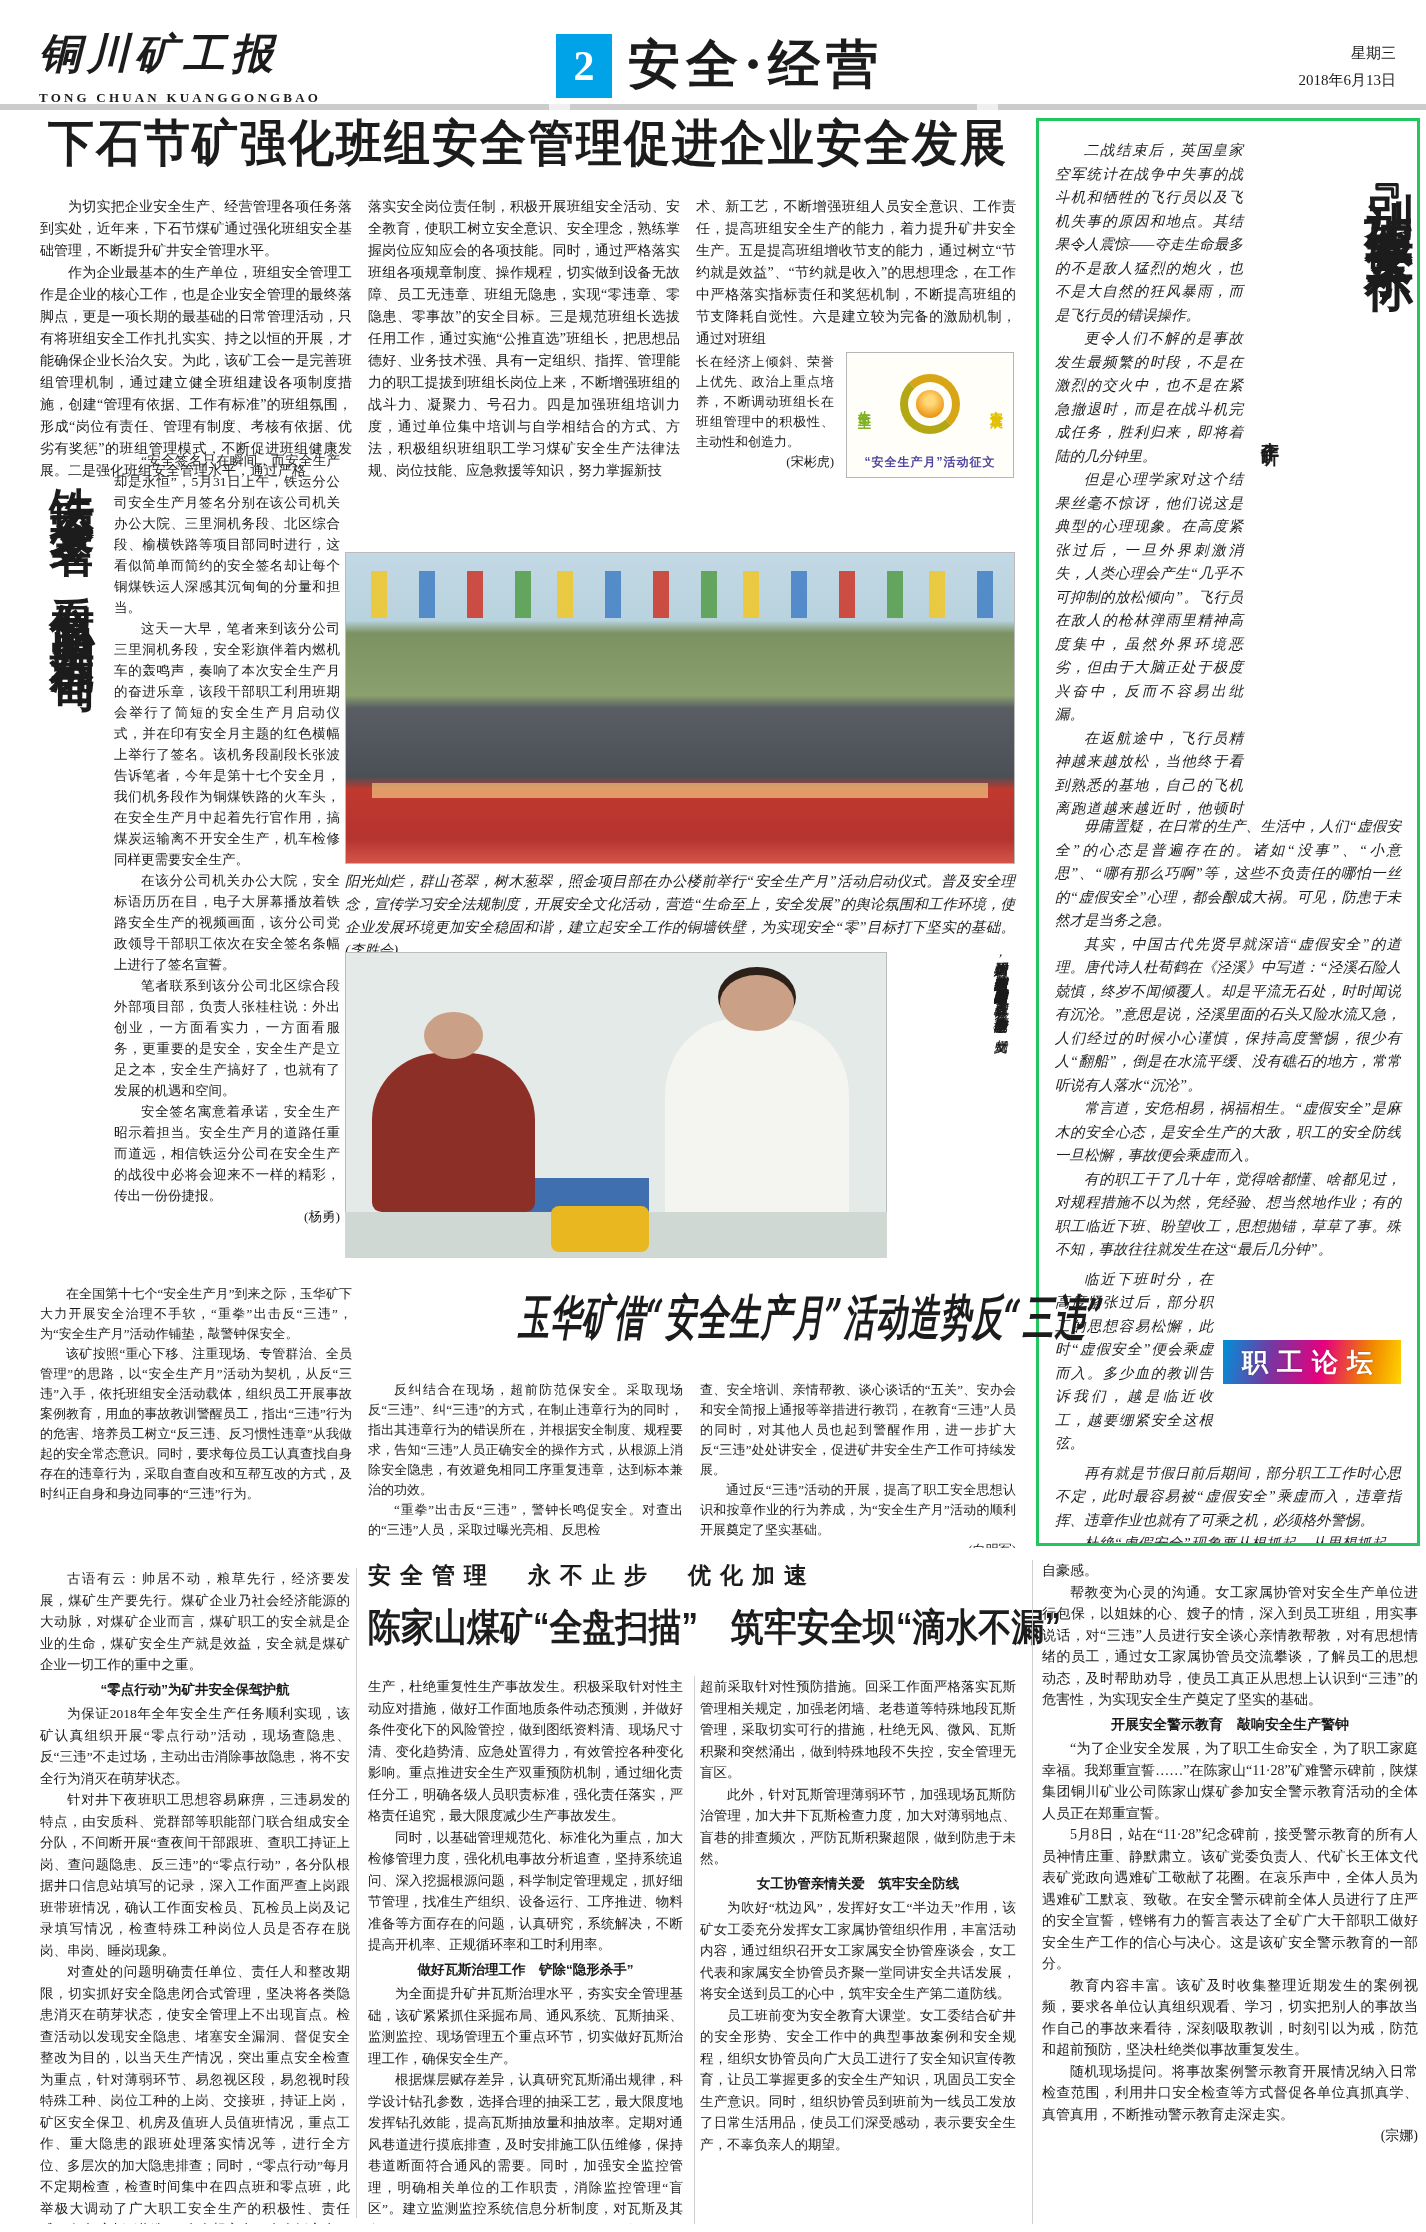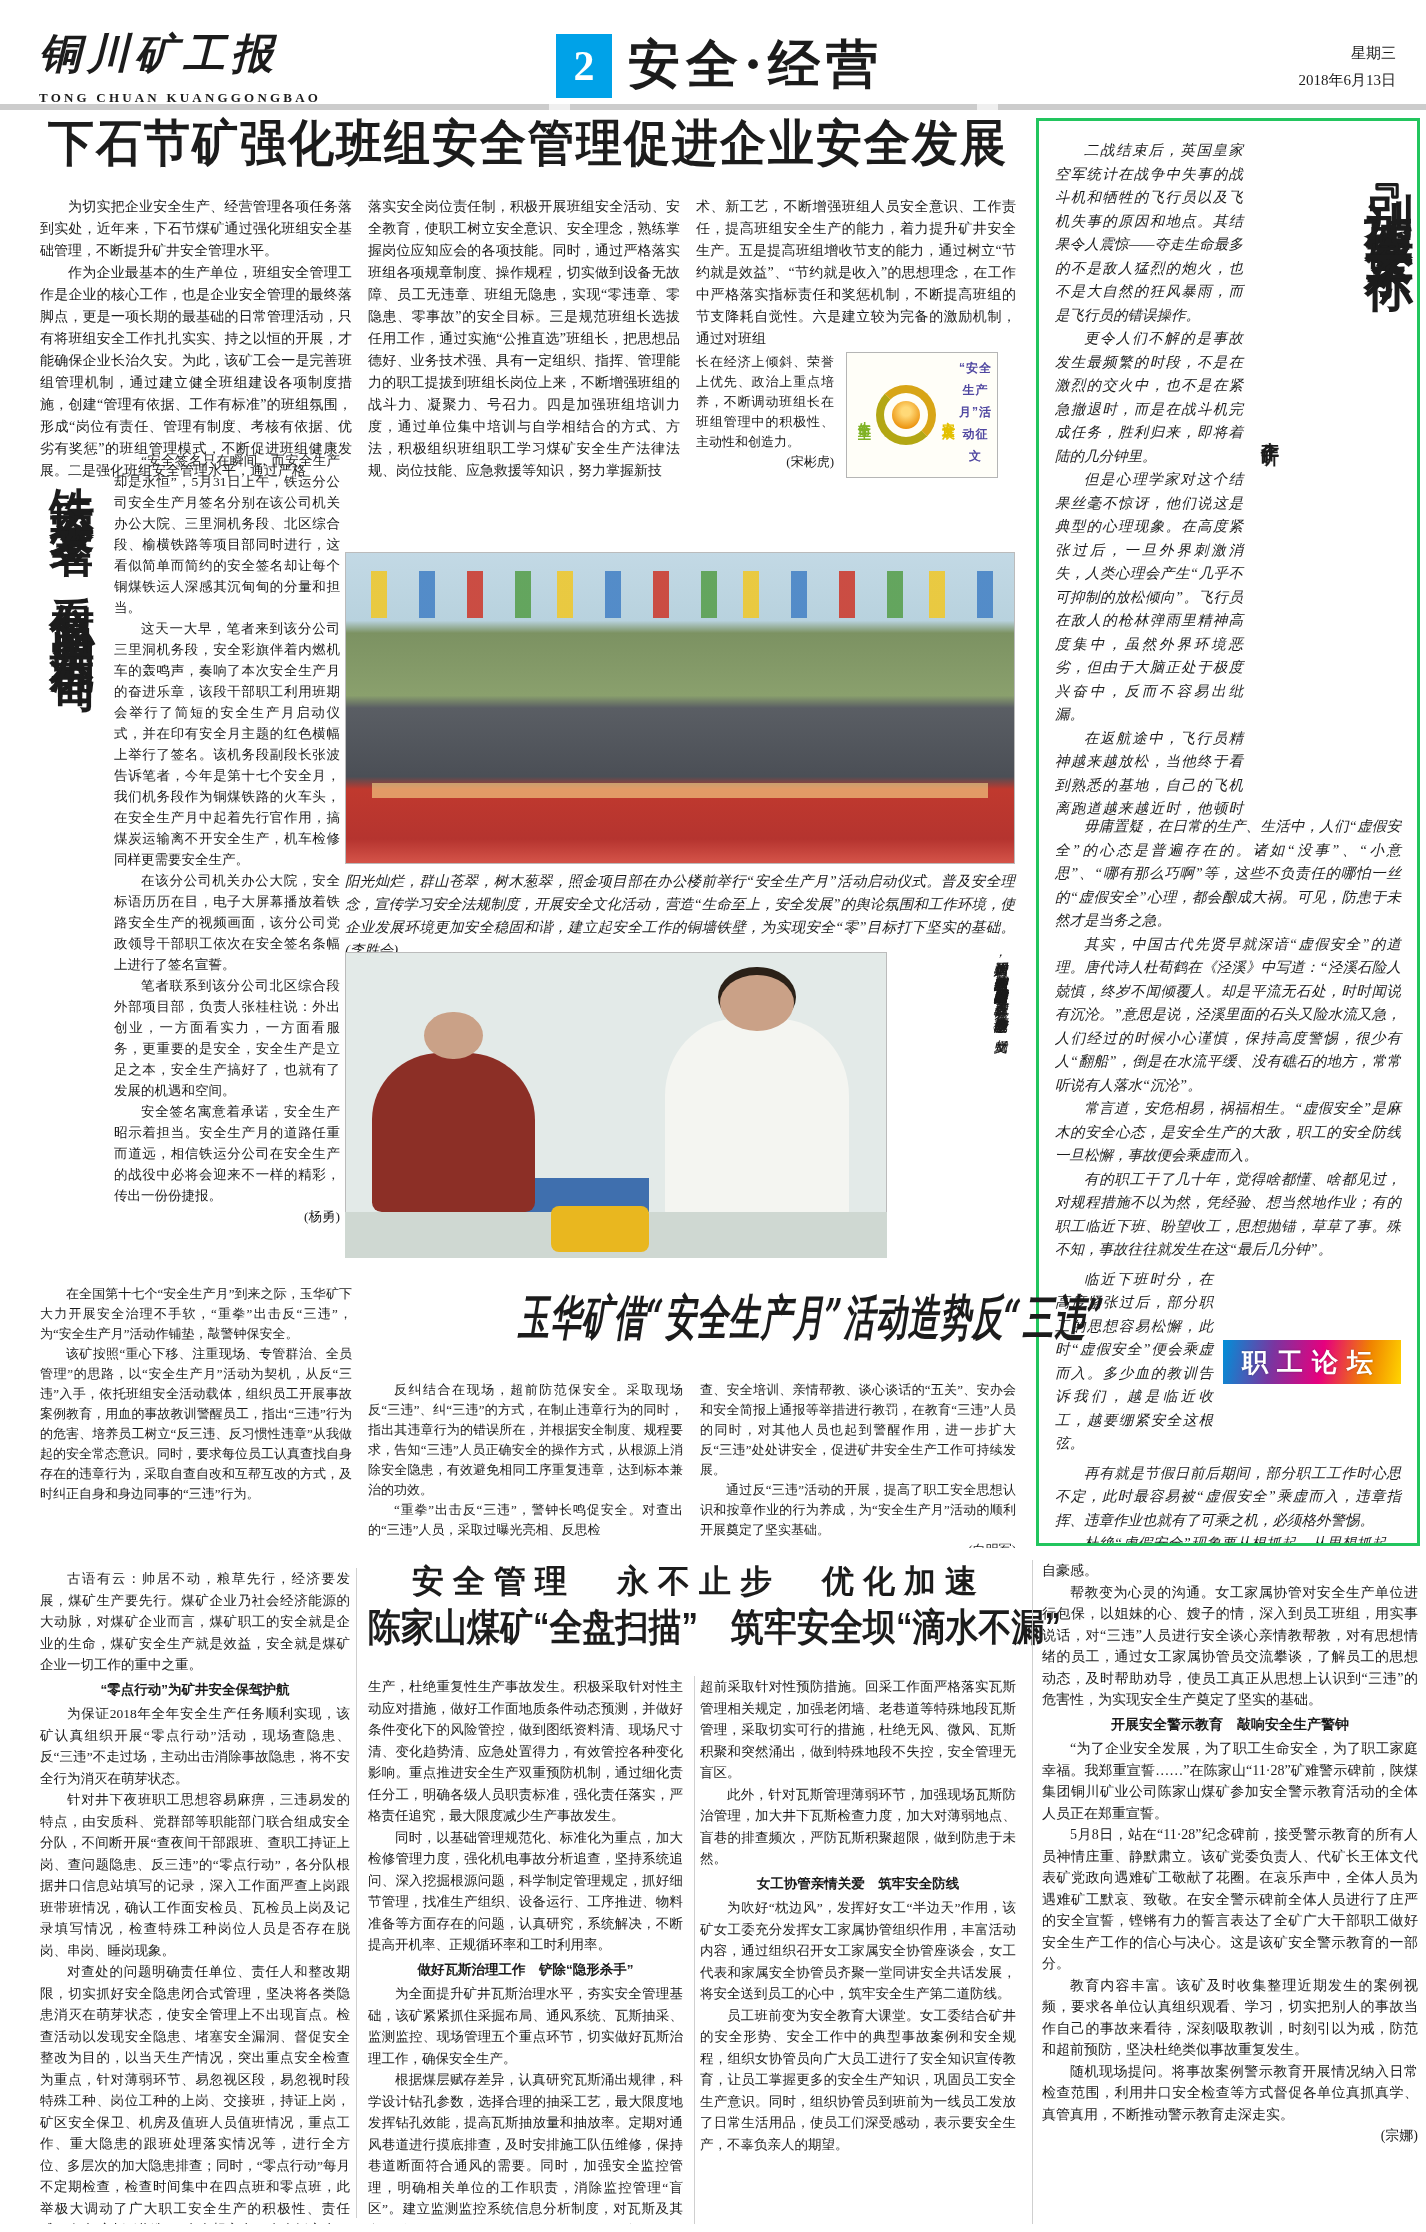--- a/index.html
+++ b/index.html
@@ -31,22 +31,22 @@
 
   
   .top-headline { position:absolute; left:40px; top:110px; width:976px; height:64px; text-align:center;
     font-size:46px; font-weight:900; letter-spacing:2px; font-family:"Liberation Sans","DejaVu Sans",sans-serif;
     transform:scaleY(1.08); transform-origin:top; white-space:nowrap; }
   .tcol { font-size:14px; line-height:22px; }
   .t3a { height:154px; overflow:hidden; }
   .t3row { display:flex; gap:12px; margin-top:2px; }
   .t3b { width:138px; height:128px; overflow:hidden; font-size:13px; line-height:20px; }
   
-  .badge { width:152px; height:126px; border:1px solid #b5b5b5; background:#fffef8; padding:4px 6px;
-    display:flex; }
+  .badge { width:168px; height:126px; border:1px solid #b5b5b5; background:#fffef8; padding:4px 6px;
+    display:flex; flex-direction:column; }
   .badge-main { flex:1; display:flex; align-items:center; justify-content:space-between; }
   .badge-vtext { writing-mode:vertical-rl; font-size:13px; font-weight:900; letter-spacing:2px;
     font-family:"Liberation Sans",sans-serif; }
   .badge-vtext.green { color:#7fb224; }
   .badge-vtext.gold { color:#e3c000; }
   .emblem { position:relative; width:62px; height:62px; }
   .emblem::before { content:""; position:absolute; inset:1px; border-radius:50%;
     border:8px solid #b3a714; border-top-color:#d8a516; border-right-color:#d8a516; }
   .emblem::after { content:""; position:absolute; left:17px; top:17px; width:28px; height:28px; border-radius:50%;
     background:radial-gradient(circle at 50% 38%,#ffd978 20%,#ec9410 75%); }
@@ -98,22 +98,22 @@
   .caption2 { position:absolute; left:891px; top:952px; width:122px; height:306px; writing-mode:vertical-rl;
     font-size:13.5px; line-height:25px; font-style:italic; overflow:hidden; }
 
   
   .yh-head { position:absolute; left:518px; top:1286px; width:500px; height:88px; text-align:center;
     font-size:31px; font-weight:900; font-style:italic; letter-spacing:1px; white-space:nowrap;
     transform:scaleY(1.55); transform-origin:top; font-family:"DejaVu Serif","Liberation Serif",serif; }
   .yh-col { font-size:13px; line-height:20px; }
 
   
-  .bt-kicker { position:absolute; left:368px; top:1560px; width:662px; height:38px; text-align:center;
-    font-size:32px; font-weight:900; letter-spacing:9px; font-family:"Liberation Sans","DejaVu Sans",sans-serif; }
+  .bt-kicker { position:absolute; left:368px; top:1560px; width:662px; height:38px; text-align:left;
+    font-size:23px; font-weight:900; letter-spacing:9px; font-family:"Liberation Sans","DejaVu Sans",sans-serif; }
   .bt-headline { position:absolute; left:368px; top:1602px; width:662px; height:58px; text-align:center;
     font-size:33px; font-weight:900; letter-spacing:0px; font-family:"Liberation Sans","DejaVu Sans",sans-serif;
     transform:scaleY(1.15); transform-origin:top; white-space:nowrap; }
   .bt-col { font-size:13.5px; line-height:21.5px; }
   .vrule { position:absolute; width:1px; background:#cfcfcf; }
 </style>
 </head>
 <body>
 
 <div class="page">

